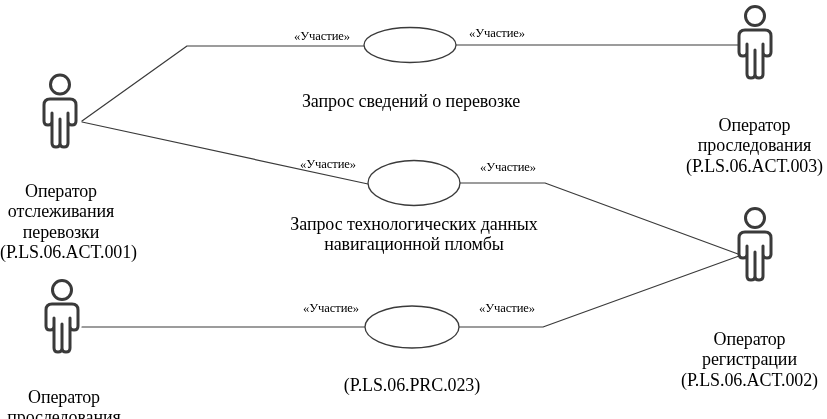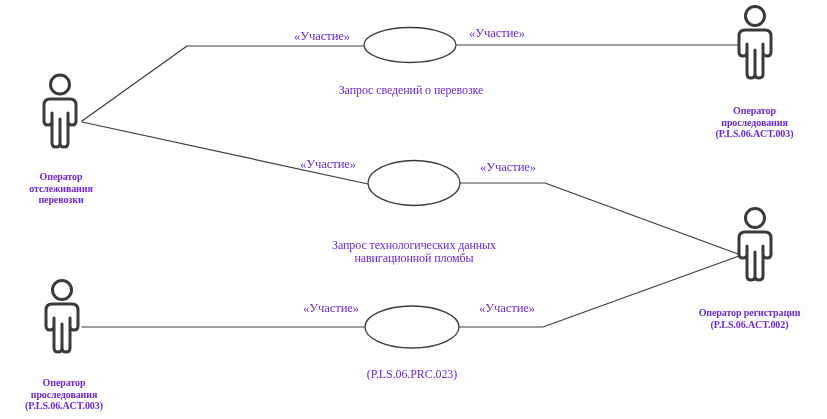--- a/index.html
+++ b/index.html
@@ -25,29 +25,28 @@
     left: 0;
     top: 0;
     width: 827px;
     height: 419px;
   }
   .lbl {
     position: absolute;
     text-align: center;
     line-height: 1.14;
     white-space: pre-line;
-    color: #6d28d9;
+    color: #000000;
     letter-spacing: -0.1px;
   }
   .actor-label {
-    font-size: 10px;
-    font-weight: bold;
+    font-size: 18px;
   }
   .usecase-label {
-    font-size: 12px;
+    font-size: 18px;
   }
   .stereotype {
     font-size: 12.6px;
     white-space: nowrap;
   }
 </style>
 </head>
 <body>
 
 <div id="diagram-root">
@@ -99,44 +98,45 @@
       <path d="M 46 310 q 0 -6 6 -6 h 20 q 6 0 6 6 v 16 q 0 4 -4 4 q -4 0 -4 -4 v -8
                v 30 q 0 4 -4 4 q -4 0 -4 -4 v -24 v 24 q 0 4 -4 4 q -4 0 -4 -4 v -30
                v 8 q 0 4 -4 4 q -4 0 -4 -4 z" fill="#ffffff"></path>
     </g>
   </svg>
 
   <div class="lbl actor-label" style="left:0px; top:160px; width:122px;">
     <span>Оператор
 отслеживания
 перевозки</span>
+    <div>(P.LS.06.ACT.001)</div>
   </div>
 
   <div class="lbl actor-label" style="left:682px; top:94px; width:145px;">
     <span>Оператор
 проследования</span>
     <div>(P.LS.06.ACT.003)</div>
   </div>
 
-  <div class="lbl actor-label" style="left:672px; top:296px; width:155px;">
+  <div class="lbl actor-label" style="left:672px; top:308px; width:155px;">
     <span>Оператор регистрации</span>
     <div>(P.LS.06.ACT.002)</div>
   </div>
 
   <div class="lbl actor-label" style="left:0px; top:366px; width:128px;">
     <span>Оператор
 проследования</span>
     <div>(P.LS.06.ACT.003)</div>
   </div>
 
   <div class="lbl usecase-label" style="left:280px; top:70px; width:262px;">
     <span>Запрос сведений о перевозке</span>
   </div>
 
-  <div class="lbl usecase-label" style="left:283px; top:225px; width:262px;">
+  <div class="lbl usecase-label" style="left:283px; top:193px; width:262px;">
     <span>Запрос технологических данных
 навигационной пломбы</span>
   </div>
 
   <div class="lbl usecase-label" style="left:262px; top:354px; width:300px;">
     <div>(P.LS.06.PRC.023)</div>
   </div>
 
   <div class="lbl stereotype" style="left:280px; top:29px; width:84px;">«Участие»</div>
 

